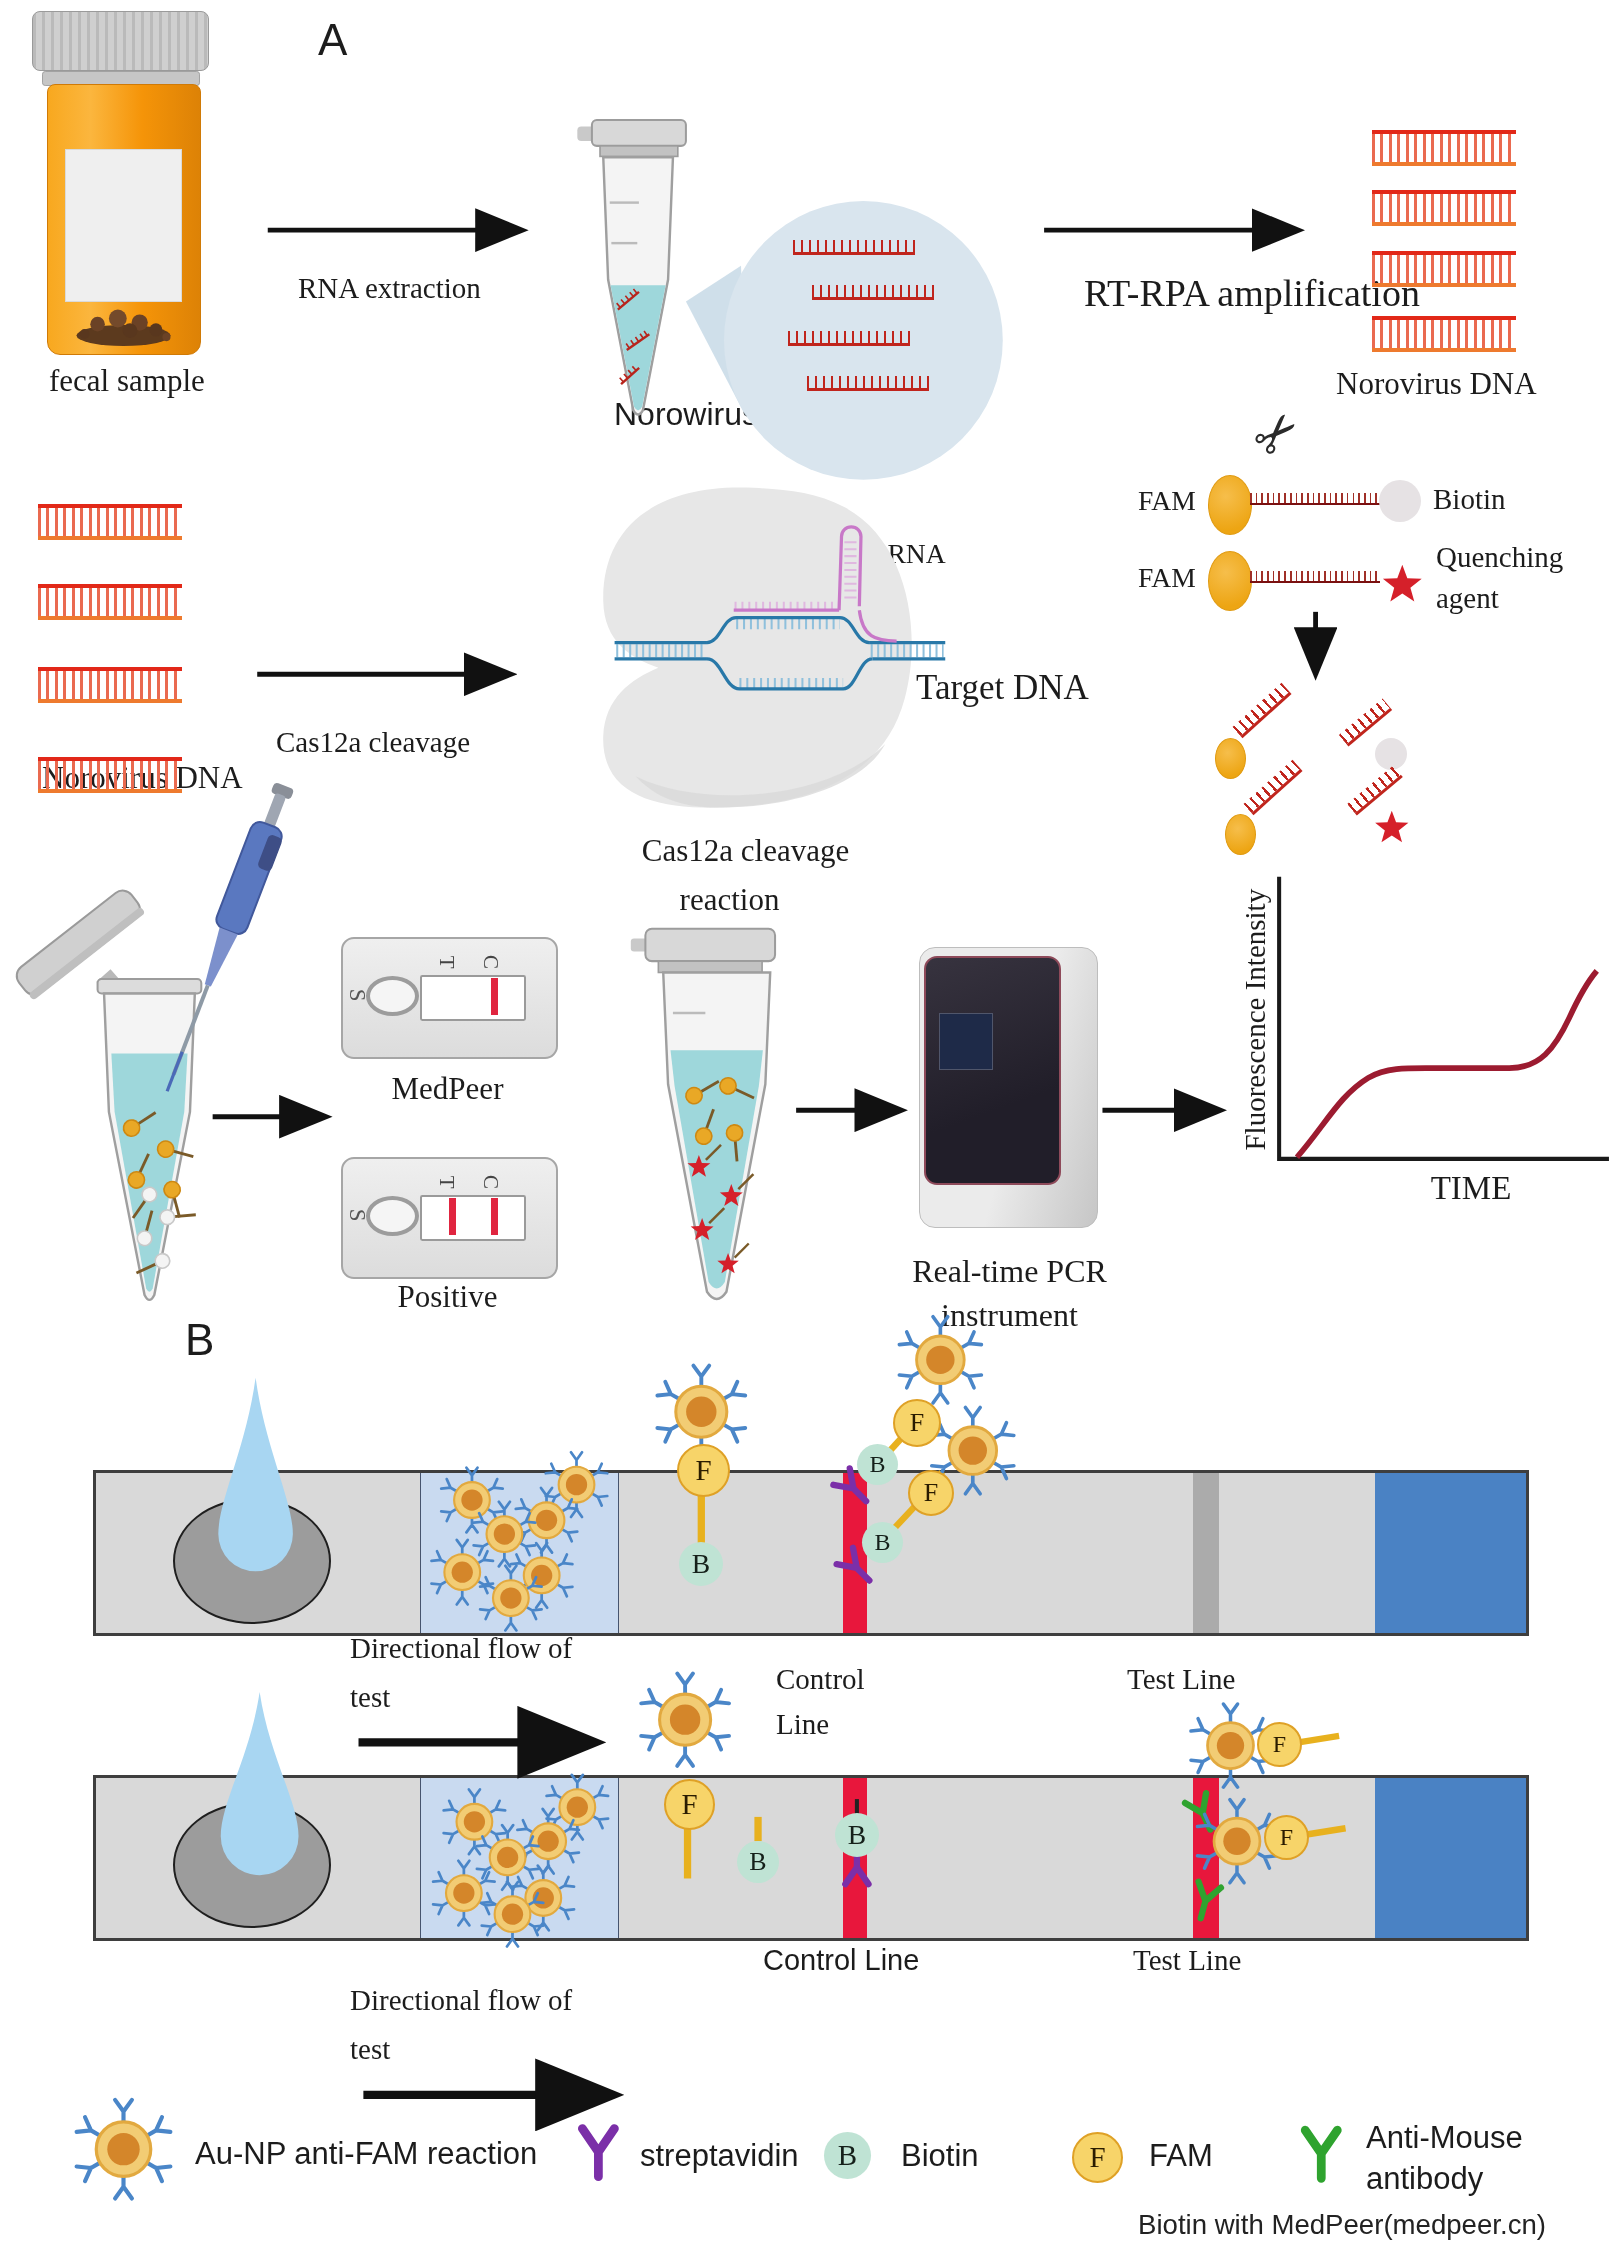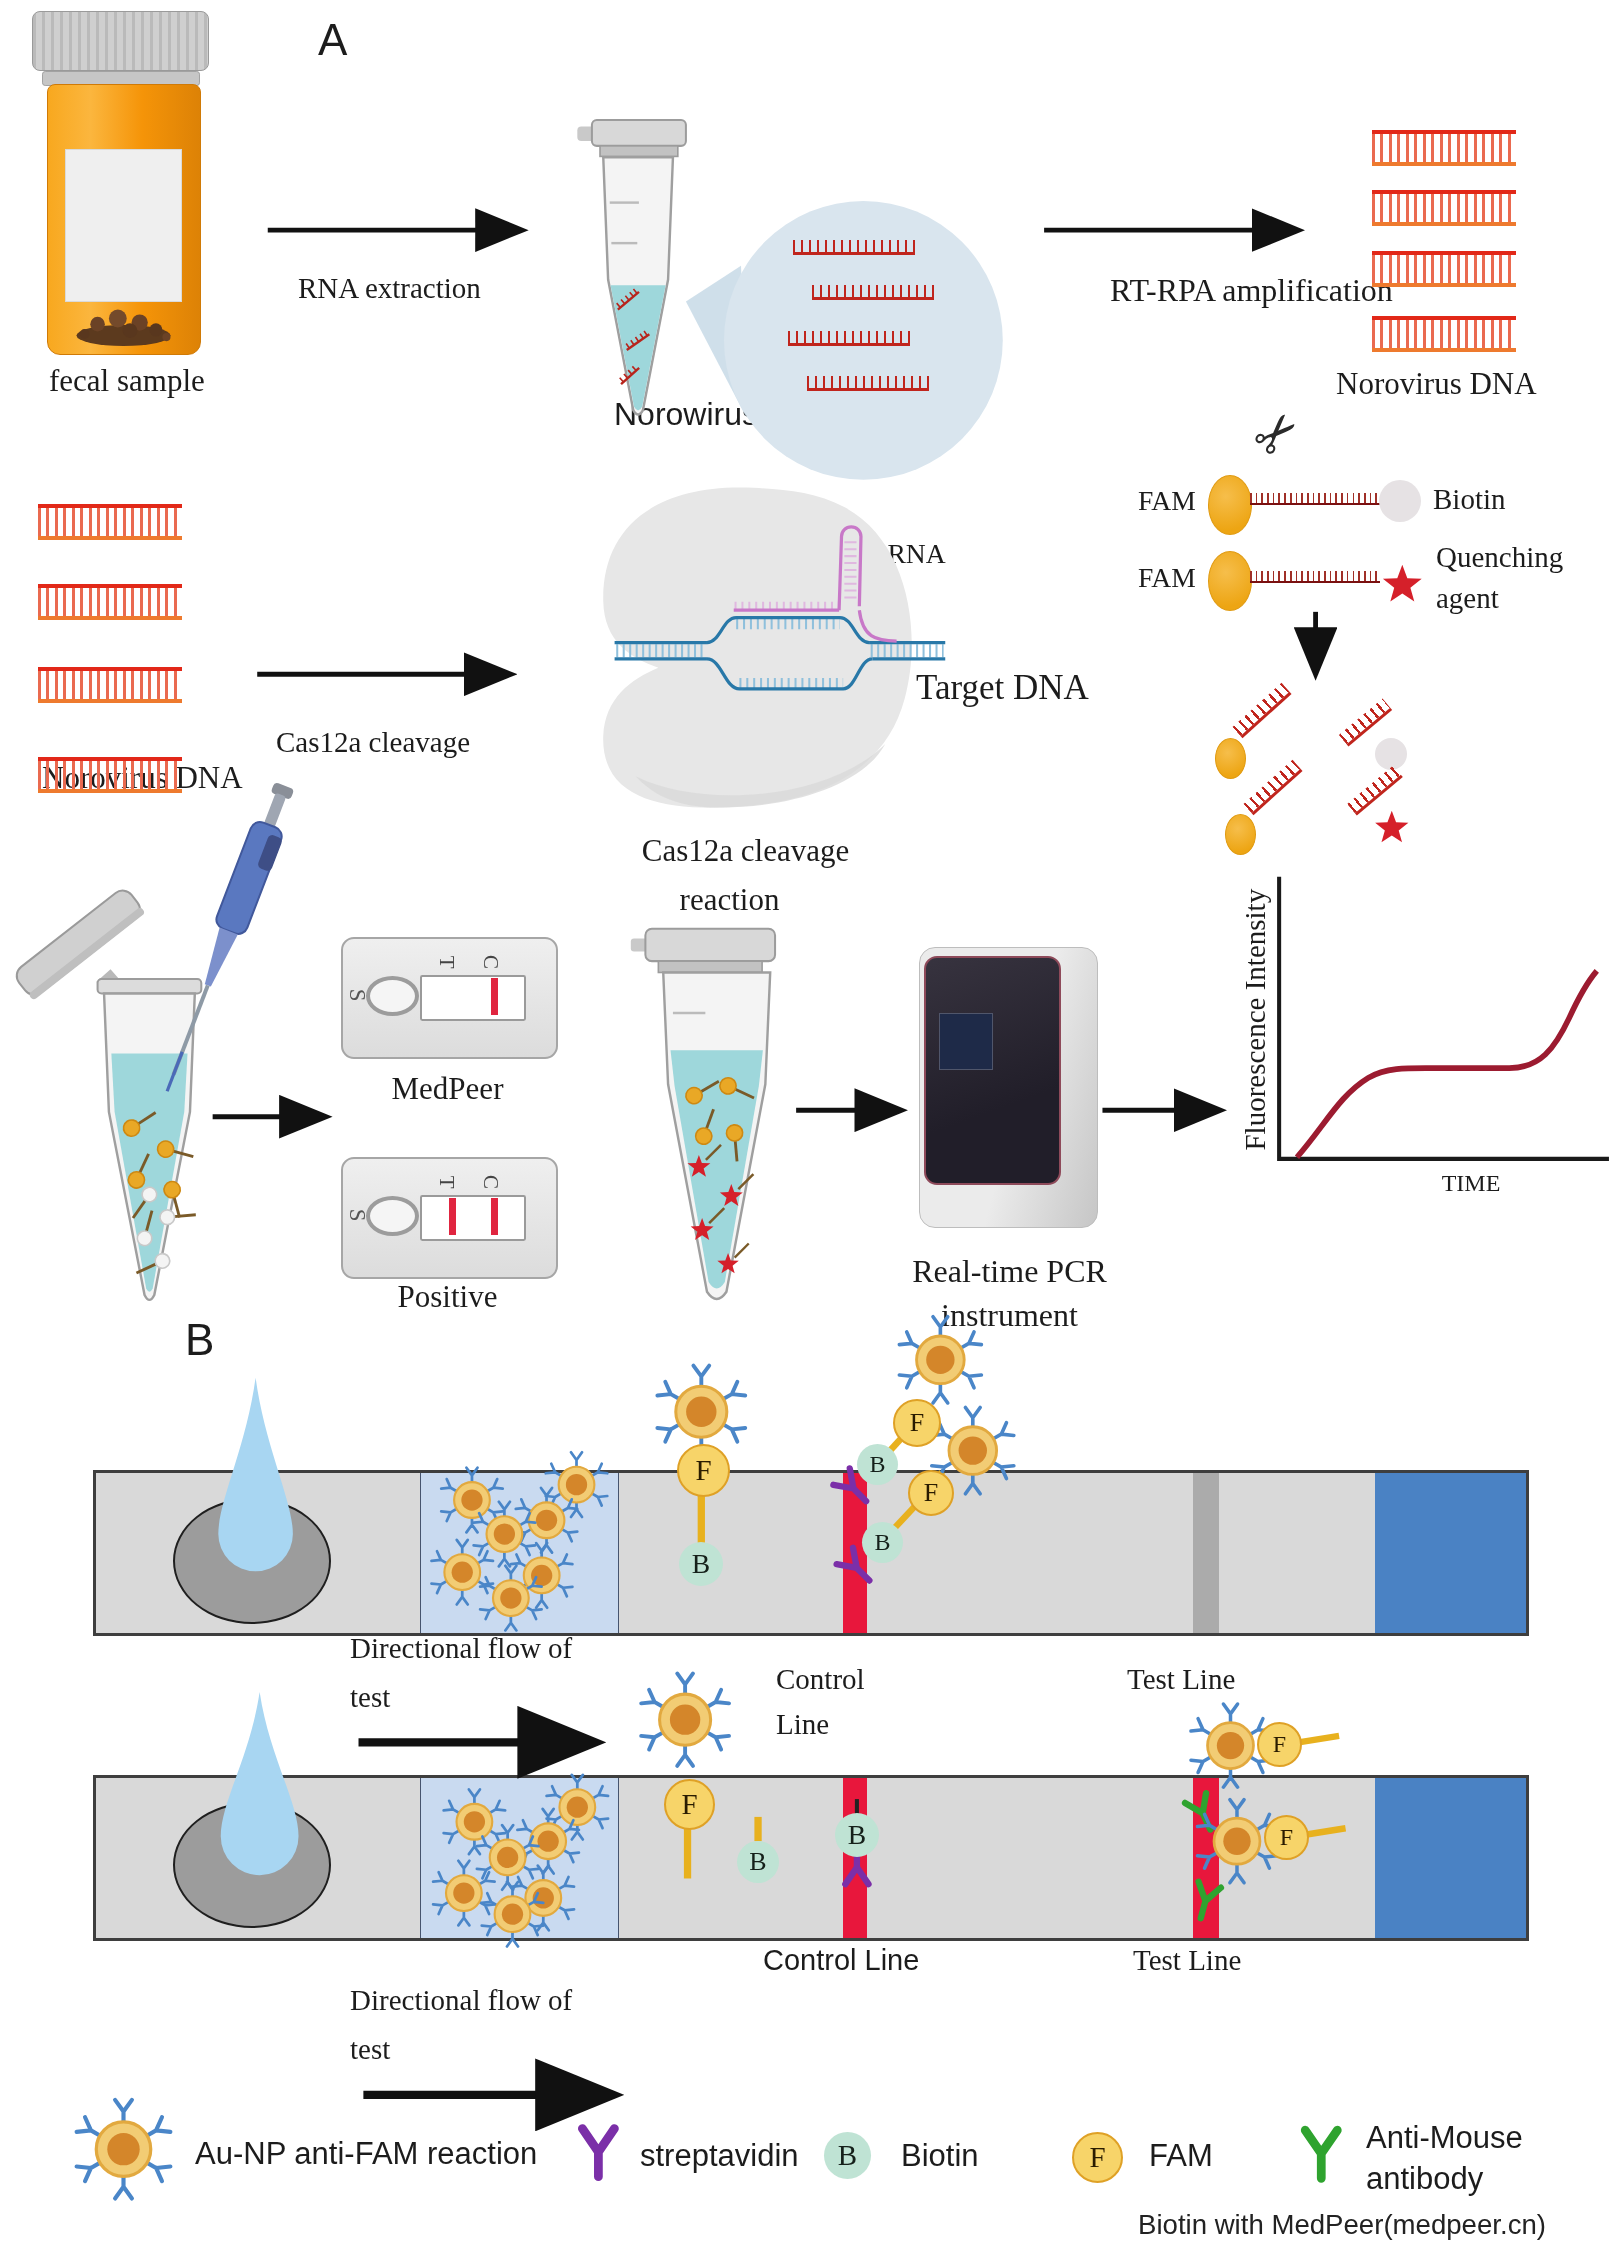--- a/index.html
+++ b/index.html
@@ -356,39 +356,39 @@
   <div class="comb" style="left:1240px;top:780px;width:66px;transform:rotate(-42deg);"></div>
   <div class="famblob" style="left:1225px;top:814px;width:29px;height:39px;"></div>
   <div class="comb" style="left:1337px;top:715px;width:57px;transform:rotate(-40deg);"></div>
   <div class="graydot" style="left:1375px;top:738px;width:32px;height:32px;"></div>
   <div class="comb" style="left:1345px;top:783px;width:60px;transform:rotate(-40deg);"></div>
 
   <div class="t sans" style="left:318px;top:14.6px;font-size:44px;">A</div>
   <div class="t serif" style="left:49px;top:363px;width:154px;font-size:31px;text-align:center;">fecal sample</div>
   <div class="t serif" style="left:298px;top:272px;font-size:29px;">RNA extraction</div>
   <div class="t sans" style="left:614px;top:396px;font-size:32px;">Norowirus RNA</div>
-  <div class="t serif" style="left:1110px;top:272px;font-size:32px;">RT-RPA amplification</div>
+  <div class="t serif" style="left:1084px;top:272px;font-size:38px;">RT-RPA amplification</div>
   <div class="t serif" style="left:1336px;top:366px;font-size:31px;">Norovirus DNA</div>
   <div class="t serif" style="left:42px;top:760px;font-size:31px;">Norovirus DNA</div>
   <div class="t serif" style="left:276px;top:726px;font-size:29px;">Cas12a cleavage</div>
   <div class="t serif" style="left:866px;top:538px;font-size:27.6px;">crRNA</div>
   <div class="t serif" style="left:916px;top:668px;font-size:35px;">Target DNA</div>
   <div class="t serif ctr" style="left:624px;top:833px;width:243px;font-size:31px;">Cas12a cleavage</div>
   <div class="t serif ctr" style="left:624px;top:882px;width:211px;font-size:31px;">reaction</div>
   <div class="t serif" style="left:1138px;top:485px;font-size:27.6px;">FAM</div>
   <div class="t serif" style="left:1433px;top:483px;font-size:29px;">Biotin</div>
   <div class="t serif" style="left:1138px;top:562px;font-size:27.6px;">FAM</div>
   <div class="t serif" style="left:1436px;top:541px;font-size:29px;">Quenching</div>
   <div class="t serif" style="left:1436px;top:582px;font-size:29px;">agent</div>
   <div class="t serif ctr" style="left:341px;top:1071px;width:213px;font-size:31px;">MedPeer</div>
   <div class="t serif ctr" style="left:341px;top:1279px;width:213px;font-size:31px;">Positive</div>
   <div class="t serif ctr" style="left:906px;top:1253px;width:207px;font-size:32px;">Real-time PCR</div>
   <div class="t serif ctr" style="left:906px;top:1297px;width:207px;font-size:32px;">instrument</div>
   <div class="t serif ctr" style="left:1110px;top:1003px;width:292px;font-size:29px;transform:rotate(-90deg);">Fluorescence Intensity</div>
-  <div class="t serif ctr" style="left:1410px;top:1170px;width:122px;font-size:24px;">TIME</div>
+  <div class="t serif ctr" style="left:1410px;top:1170px;width:122px;font-size:33px;">TIME</div>
 
   <div class="t serif rot90 z3" style="left:350px;top:982px;font-size:23px;color:#555;">S</div>
   <div class="t serif rot90 z3" style="left:441px;top:950px;font-size:21px;color:#444;">T</div>
   <div class="t serif rot90 z3" style="left:484px;top:950px;font-size:21px;color:#444;">C</div>
   <div class="t serif rot90 z3" style="left:350px;top:1202px;font-size:23px;color:#555;">S</div>
   <div class="t serif rot90 z3" style="left:441px;top:1170px;font-size:21px;color:#444;">T</div>
   <div class="t serif rot90 z3" style="left:484px;top:1170px;font-size:21px;color:#444;">C</div>
 
   <div class="t sans" style="left:185px;top:1315px;font-size:44px;">B</div>
 

